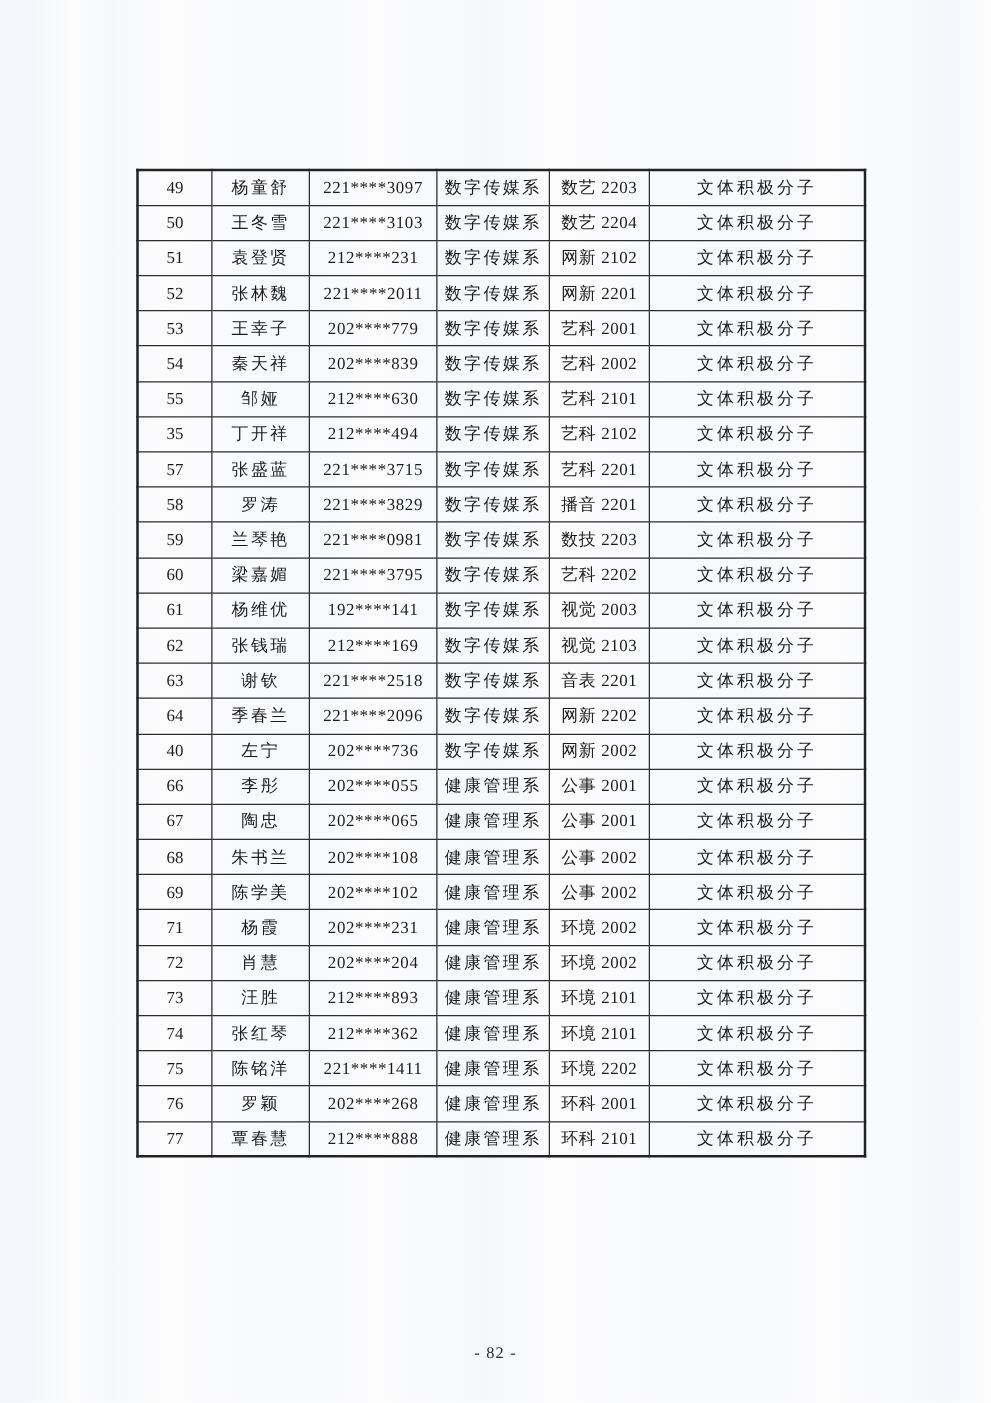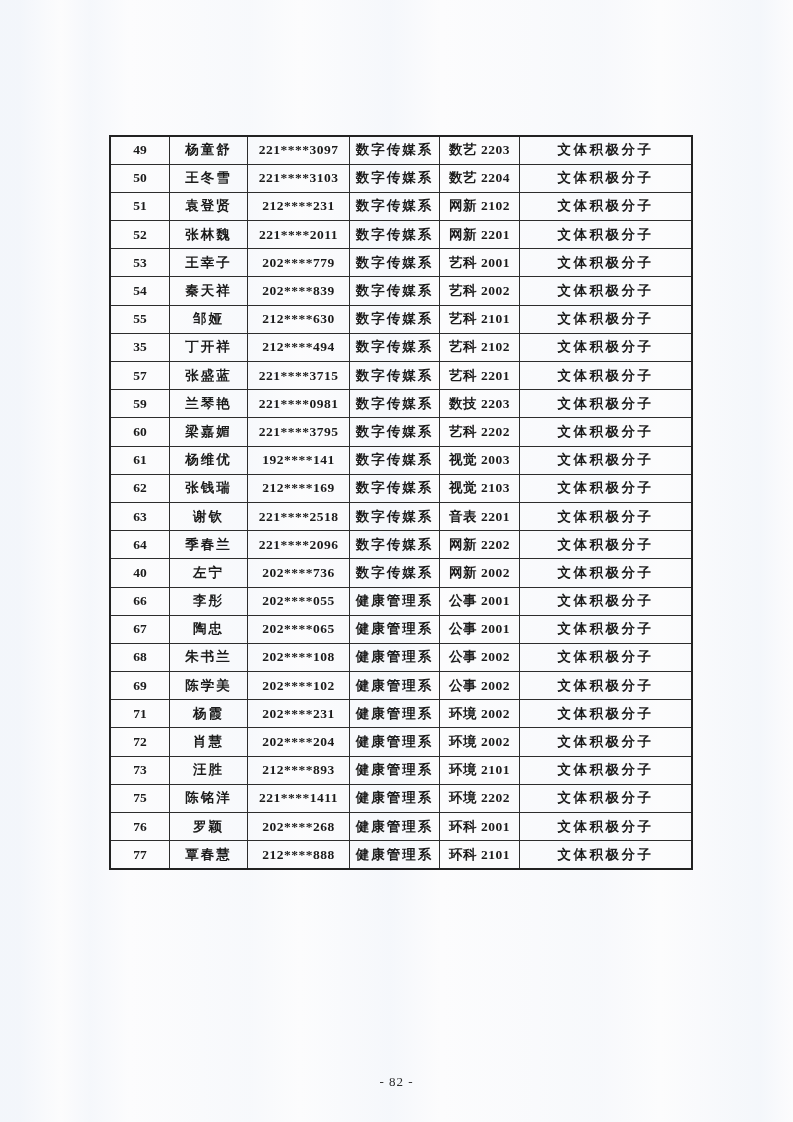--- a/index.html
+++ b/index.html
@@ -26,21 +26,20 @@
         rgba(203, 219, 240, 0.14) 390px, rgba(203, 219, 240, 0.0) 440px,
         rgba(203, 219, 240, 0.10) 600px, rgba(203, 219, 240, 0.0) 660px,
         rgba(203, 219, 240, 0.16) 760px, rgba(203, 219, 240, 0.0) 793px);
   }
   table.roster {
     position: absolute;
     left: 109px;
     top: 135px;
     border-collapse: collapse;
     table-layout: fixed;
-    font-weight: bold;
   }
   table.roster tr {
     height: 28.2px;
   }
   table.roster td {
     border: 1.5px solid #2d2d2d;
     padding: 0;
     text-align: center;
     vertical-align: middle;
     font-size: 13.5px;
@@ -150,20 +149,28 @@
   </tr>
         <tr>
     <td class="c-no">57</td>
     <td class="c-name">张盛蓝</td>
     <td class="c-sid">221****3715</td>
     <td class="c-dept">数字传媒系</td>
     <td class="c-cls">艺科 2201</td>
     <td class="c-cat">文体积极分子</td>
   </tr>
         <tr>
+    <td class="c-no">58</td>
+    <td class="c-name">罗涛</td>
+    <td class="c-sid">221****3829</td>
+    <td class="c-dept">数字传媒系</td>
+    <td class="c-cls">播音 2201</td>
+    <td class="c-cat">文体积极分子</td>
+  </tr>
+        <tr>
     <td class="c-no">59</td>
     <td class="c-name">兰琴艳</td>
     <td class="c-sid">221****0981</td>
     <td class="c-dept">数字传媒系</td>
     <td class="c-cls">数技 2203</td>
     <td class="c-cat">文体积极分子</td>
   </tr>
         <tr>
     <td class="c-no">60</td>
     <td class="c-name">梁嘉媚</td>
@@ -262,20 +269,28 @@
   </tr>
         <tr>
     <td class="c-no">73</td>
     <td class="c-name">汪胜</td>
     <td class="c-sid">212****893</td>
     <td class="c-dept">健康管理系</td>
     <td class="c-cls">环境 2101</td>
     <td class="c-cat">文体积极分子</td>
   </tr>
         <tr>
+    <td class="c-no">74</td>
+    <td class="c-name">张红琴</td>
+    <td class="c-sid">212****362</td>
+    <td class="c-dept">健康管理系</td>
+    <td class="c-cls">环境 2101</td>
+    <td class="c-cat">文体积极分子</td>
+  </tr>
+        <tr>
     <td class="c-no">75</td>
     <td class="c-name">陈铭洋</td>
     <td class="c-sid">221****1411</td>
     <td class="c-dept">健康管理系</td>
     <td class="c-cls">环境 2202</td>
     <td class="c-cat">文体积极分子</td>
   </tr>
         <tr>
     <td class="c-no">76</td>
     <td class="c-name">罗颖</td>

